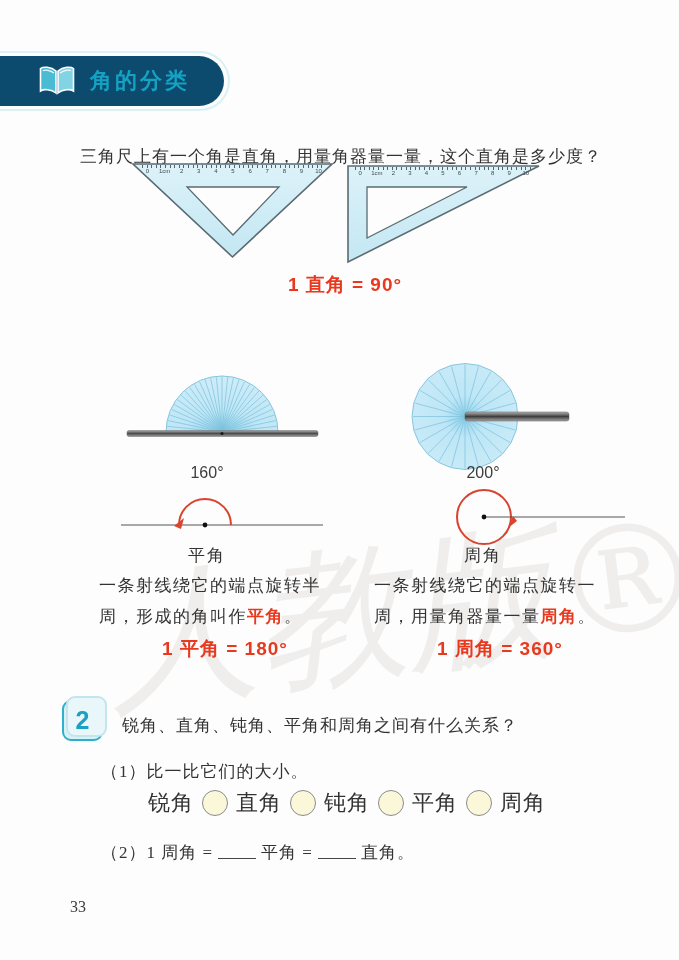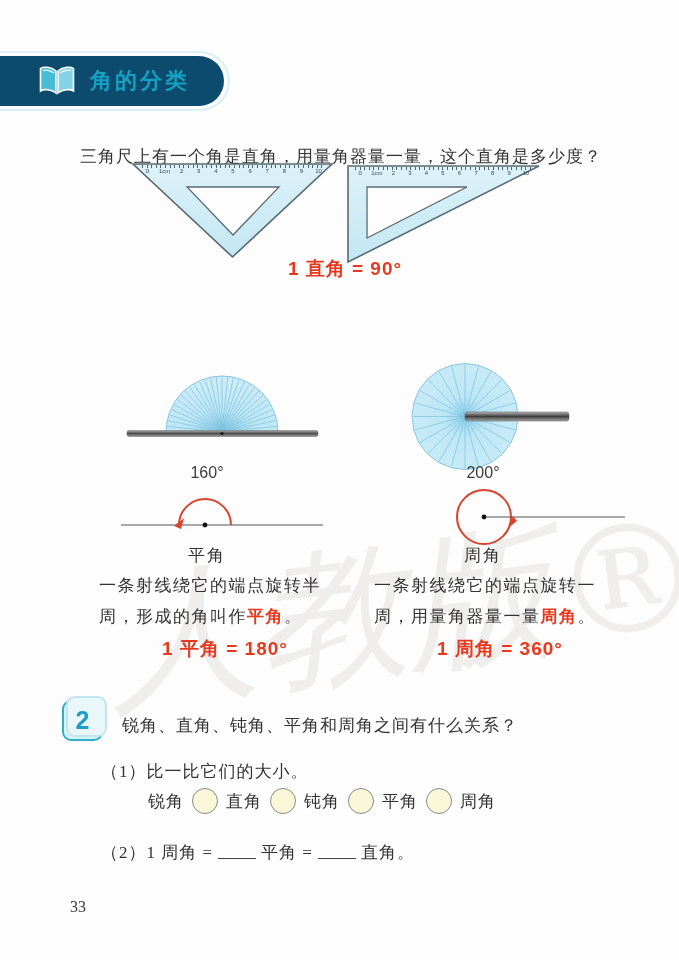--- a/index.html
+++ b/index.html
@@ -35,21 +35,21 @@
   
   .txt{ position:absolute; font-size:17px; letter-spacing:1px; line-height:1.75; z-index:1;}
   .q1{ left:80px; top:123px; width:530px;margin-top:19px; }
   .q2{ left:64px; top:310px; width:556px; text-indent:2em; text-align:justify; }
   .red-bold{ color:#e8391f; font-weight:bold; }
   .formula{
     position:absolute; font-family:"Liberation Sans", sans-serif;
     font-weight:bold; font-size:19px; color:#e8391f; text-align:center; z-index:1;
     letter-spacing:1px;
   }
-  .f-right-angle{ left:225px; top:256px; width:240px;text-align:center; }
+  .f-right-angle{ left:225px; top:272px; width:240px;text-align:center; }
   .f-straight{ left:100px; top:636px; width:250px;text-align:center; }
   .f-full{ left:375px; top:636px; width:250px; }
   
   .ruler{ position:absolute; z-index:1; }
   .ruler-45{ left:130px; top:161px; width:205px; height:100px; }
   .ruler-30{ left:345px; top:163px; width:197px; height:102px; }
   .ruler svg{ width:100%; height:100%; display:block; }
   .tickstrip{
     position:absolute; height:9px; top:4px; font-family:"Liberation Sans", sans-serif;
   }
@@ -95,21 +95,21 @@
     font-size:25px; color:#1b9fc3; z-index:1;
   }
   .badge::before{
     content:''; position:absolute; top:-6px; right:-6px; width:100%; height:100%;
     background:#eaf7fa; border:2px solid #c3e6ee; border-radius:9px; z-index:-1;
   }
   .ex-q{ left:122px; top:711px; width:490px; }
   .part1{ left:101px; top:757px; width:420px; }
   .compare-row{
     position:absolute; left:145px; top:788px; display:flex; align-items:center;
-    font-size:17px; letter-spacing:1px; z-index:1;
+    font-size:22px; letter-spacing:1px; z-index:1;
   }
   .cmp-term{ margin:0 3px; }
   .cmp-circle{
     width:26px; height:26px; border-radius:50%отре;
     border-radius:50%;
     background:#fbf8da; border:1px solid #8a8a8a; margin:0 5px;
     display:inline-block;
   }
   .part2{ left:101px; top:838px; width:480px; }
   .blank{

